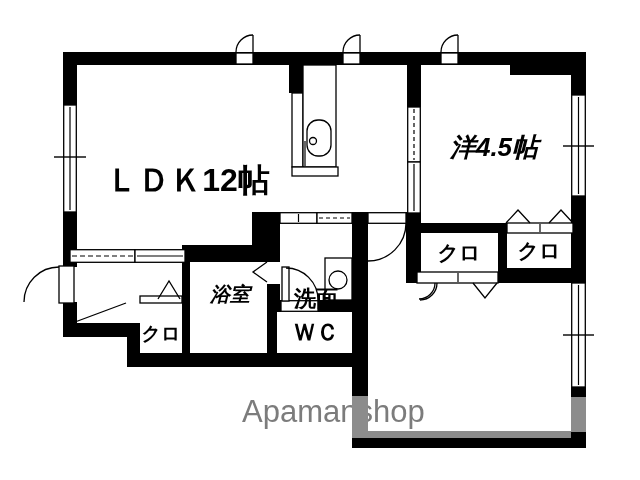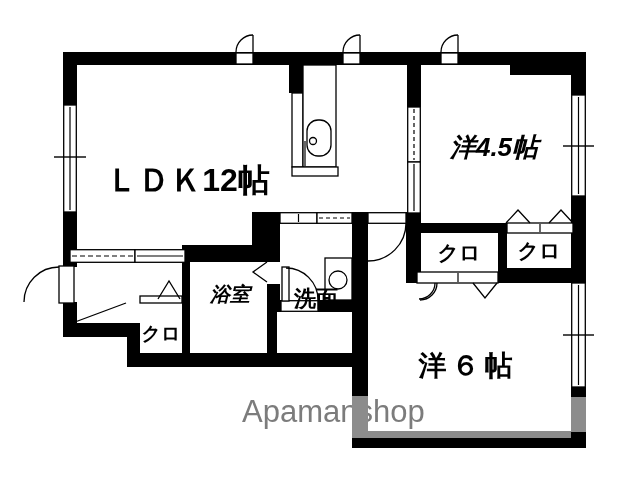--- a/index.html
+++ b/index.html
@@ -157,20 +157,20 @@
   <svg class="layer3" width="640" height="480" viewBox="0 0 640 480">
     <g shape-rendering="crispEdges">
       <rect x="352" y="355" width="16" height="41" fill="#000000"></rect>
       <rect x="352" y="396" width="16" height="42" fill="#8c8c8c"></rect>
       <rect x="352" y="438" width="16" height="10" fill="#000000"></rect>
     </g>
   </svg>
 
   <div class="room-label lbl-ldk">ＬＤＫ12帖</div>
   <div class="room-label lbl-yo45">洋4.5帖</div>
-  <div class="room-label lbl-yo6">洋６帖</div>
   <div class="room-label lbl-kuroh">クロ</div>
   <div class="room-label lbl-bath">浴室</div>
   <div class="room-label lbl-senmen">洗面</div>
+  <div class="room-label lbl-wc">ＷＣ</div>
   <div class="room-label lbl-kurol">クロ</div>
   <div class="room-label lbl-kuror">クロ</div>
 
 </div>
 
 </body></html>

